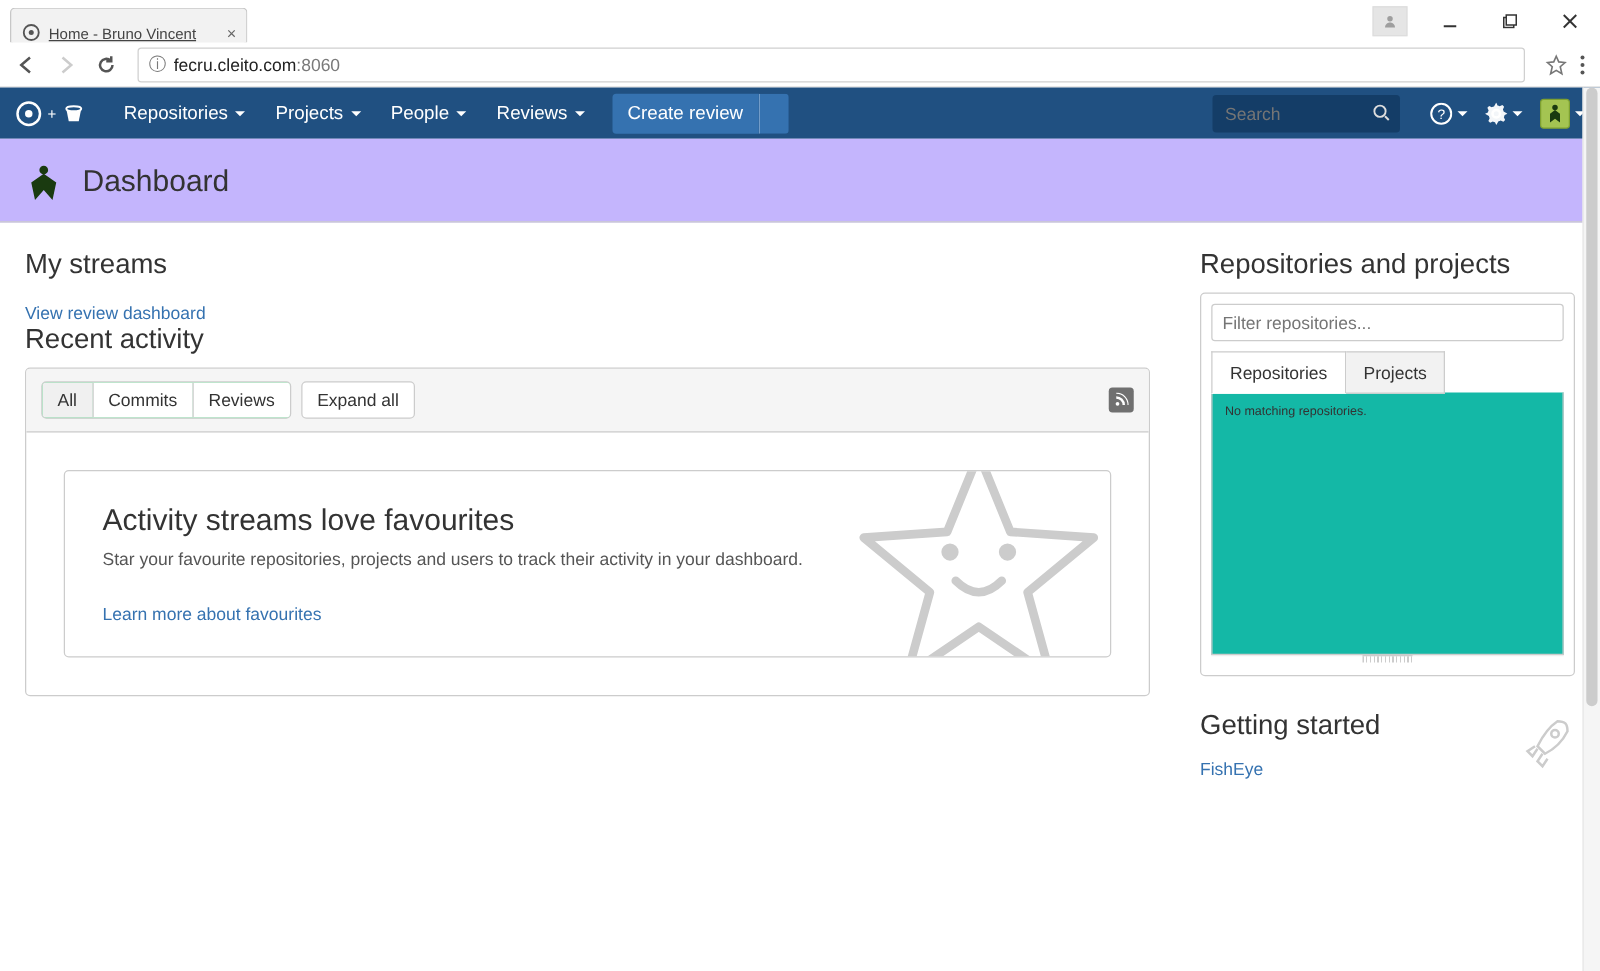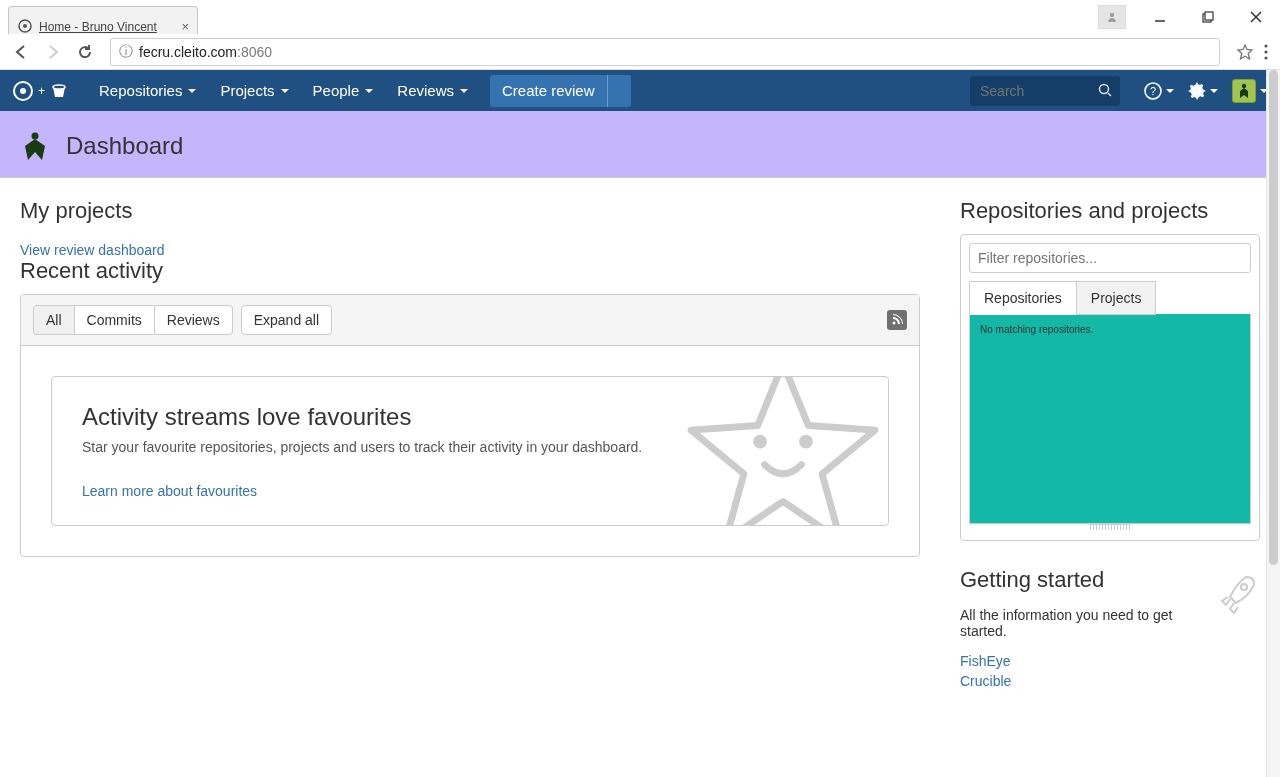--- a/index.html
+++ b/index.html
@@ -256,21 +256,21 @@
       <svg width="34" height="34" viewBox="0 0 34 34" fill="#1a3a10">
           <circle cx="17" cy="7" r="3.5"></circle>
           <path d="M17 10l-10 7 3 14 7-8 7 8 3-14z"></path>
         </svg>
     </span>
     <h1>Dashboard</h1>
   </div>
 
   <div class="content">
     <div class="left-col">
-      <h2 class="section">My projects</h2>
+      <h2 class="section">My streams</h2>
       <a href="#" class="link mt8">View review dashboard</a>
 
       <h2 class="section mt24">Recent activity</h2>
       <div class="activity-box">
         <div class="activity-toolbar">
           <div class="seg">
             <button class="active">All</button>
             <button>Commits</button>
             <button>Reviews</button>
           </div>
@@ -321,23 +321,21 @@
 
       <div class="getting">
         <h2>Getting started</h2>
         <span class="rocket">
           <svg width="44" height="44" viewBox="0 0 44 44" fill="none" stroke="#ccc" stroke-width="2">
               <path d="M30 6c6 0 8 2 8 8-4 8-10 14-18 18l-6-6C18 18 24 10 30 6z"></path>
               <circle cx="28" cy="16" r="3"></circle>
               <path d="M12 26l-6 4 4 4 4-6M18 32l-4 6 4 4 4-6"></path>
             </svg>
         </span>
-        <p>All the information you need to get started.</p>
         <a href="#" class="link">FishEye</a>
-        <a href="#" class="link">Crucible</a>
       </div>
     </div>
   </div>
 
   <div class="scroll-track">
     <div class="scroll-thumb"></div>
   </div>
 </div>
 
 </body></html>

